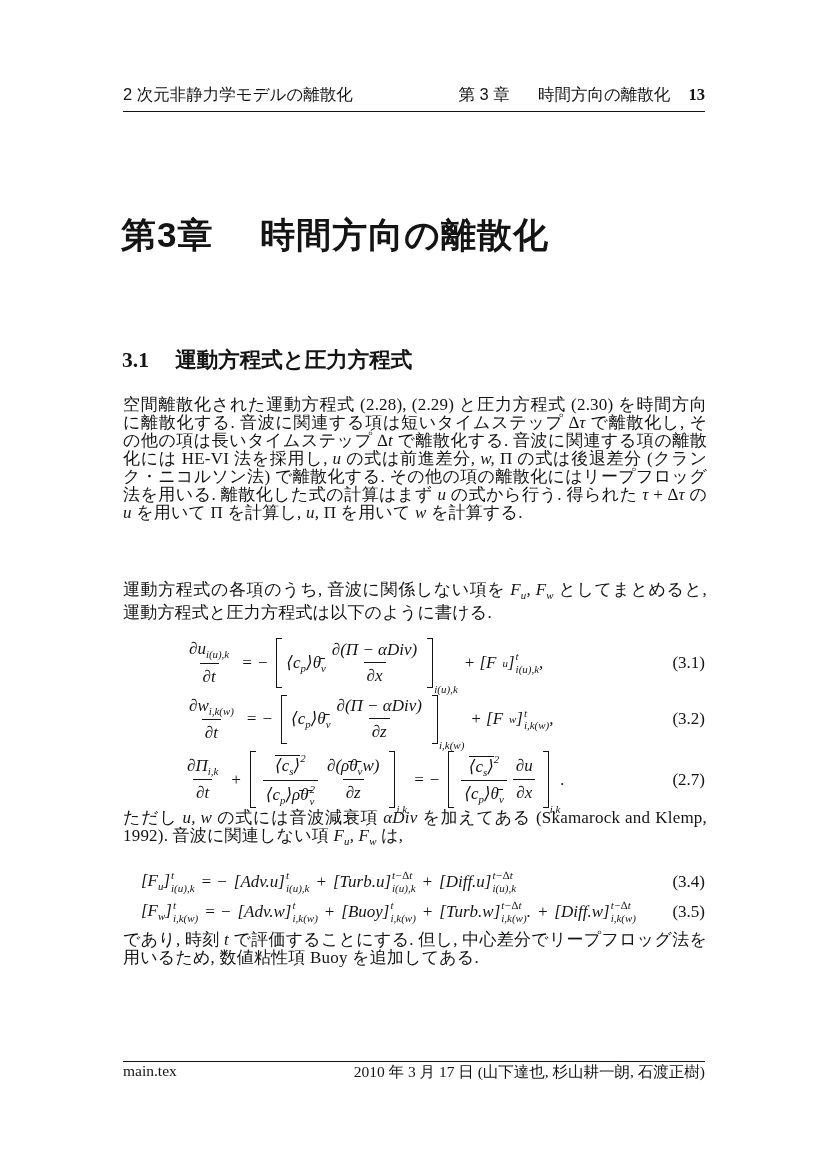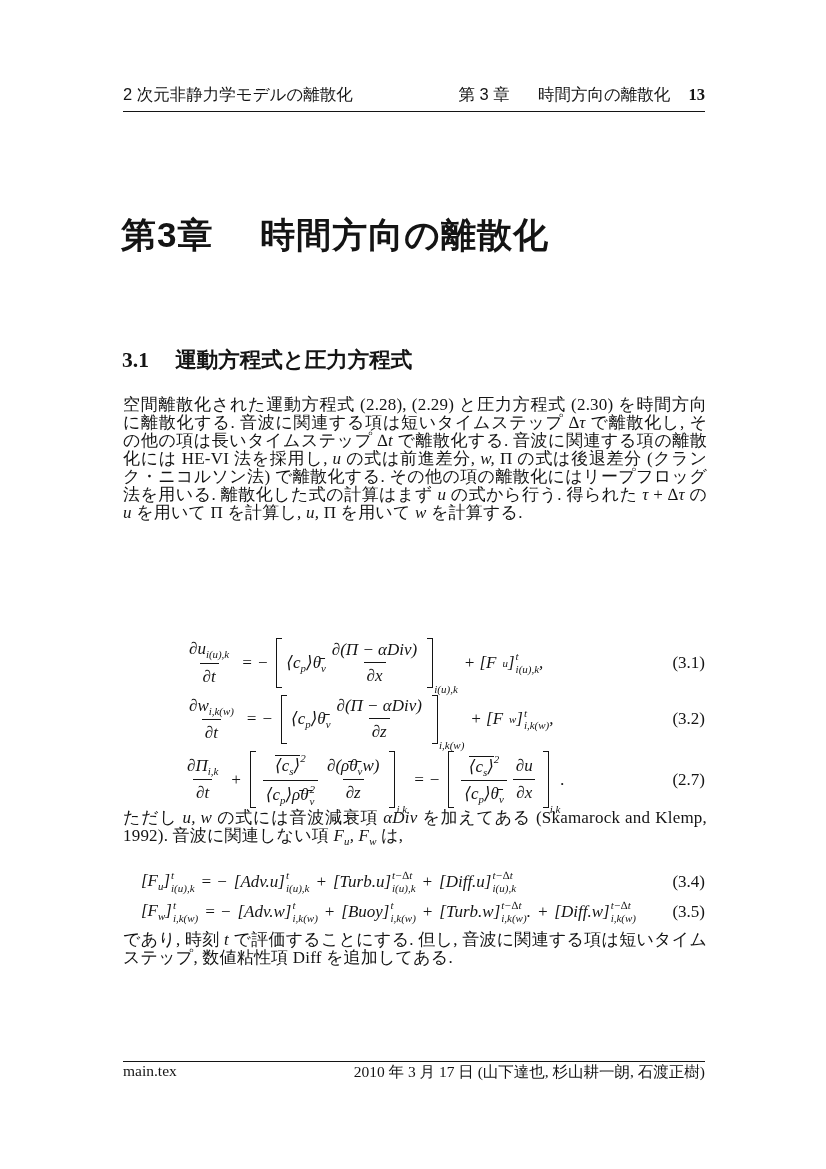--- a/index.html
+++ b/index.html
@@ -104,20 +104,21 @@
     <span>第3章</span>
     <span class="ctitle">時間方向の離散化</span>
   </div>
 
   <div class="sectionhead">
     <span class="snum">3.1</span>
     <span class="stitle">運動方程式と圧力方程式</span>
   </div>
 
   <div class="para p1"><span class="seg-p">空間離散化された運動方程式 (2.28), (2.29) と圧力方程式 (2.30) を時間方向に離散化する. 音波に関連する項は短いタイムステップ </span><span class="seg-p">∆</span><span class="seg-m">τ</span><span class="seg-p"> で離散化し, その他の項は長いタイムステップ </span><span class="seg-p">∆</span><span class="seg-m">t</span><span class="seg-p"> で離散化する. 音波に関連する項の離散化には HE-VI 法を採用し, </span><span class="seg-m">u</span><span class="seg-p"> の式は前進差分, </span><span class="seg-m">w,</span><span class="seg-p"> Π の式は後退差分 (クランク・ニコルソン法) で離散化する. その他の項の離散化にはリープフロッグ法を用いる. 離散化した式の計算はまず </span><span class="seg-m">u</span><span class="seg-p"> の式から行う. 得られた </span><span class="seg-m">τ</span><span class="seg-p"> + ∆</span><span class="seg-m">τ</span><span class="seg-p"> の </span><span class="seg-m">u</span><span class="seg-p"> を用いて Π を計算し, </span><span class="seg-m">u,</span><span class="seg-p"> Π を用いて </span><span class="seg-m">w</span><span class="seg-p"> を計算する.</span></div>
+  <div class="para p2"><span class="seg-p">運動方程式の各項のうち, 音波に関係しない項を </span><span class="seg-m">F</span><sub class="seg-sub">u</sub><span class="seg-m">, F</span><sub class="seg-sub">w</sub><span class="seg-p"> としてまとめると, 運動方程式と圧力方程式は以下のように書ける.</span></div>
 
   <div class="eqblock eqb1">
 
     <div class="eqrow r1">
       <div class="eqc eqc1">
         <span class="frac">
           <span class="fnum"><span>∂u</span><sub>i(u),k</sub></span>
           <span class="fden">∂t</span>
         </span>
         <span class="op">= −</span>
@@ -280,20 +281,20 @@
         <span class="ss">
             <span>t−∆t</span>
             <span>i,k(w)</span>
           </span>
       </div>
       <div class="eqnum">(3.5)</div>
     </div>
 
   </div>
 
-  <div class="para p4"><span class="seg-p">であり, 時刻 </span><span class="seg-m">t</span><span class="seg-p"> で評価することにする. 但し, 音波に関連する項は短いタイムステップ, 数値粘性項 Diff を追加してある.</span></div>
+  <div class="para p4"><span class="seg-p">であり, 時刻 </span><span class="seg-m">t</span><span class="seg-p"> で評価することにする. 但し, 中心差分でリープフロッグ法を用いるため, 数値粘性項 Buoy を追加してある.</span></div>
 
   <div class="footer">
     <span>main.tex</span>
     <span>2010 年 3 月 17 日 (山下達也, 杉山耕一朗, 石渡正樹)</span>
   </div>
 
 </div>
 
 </body></html>

